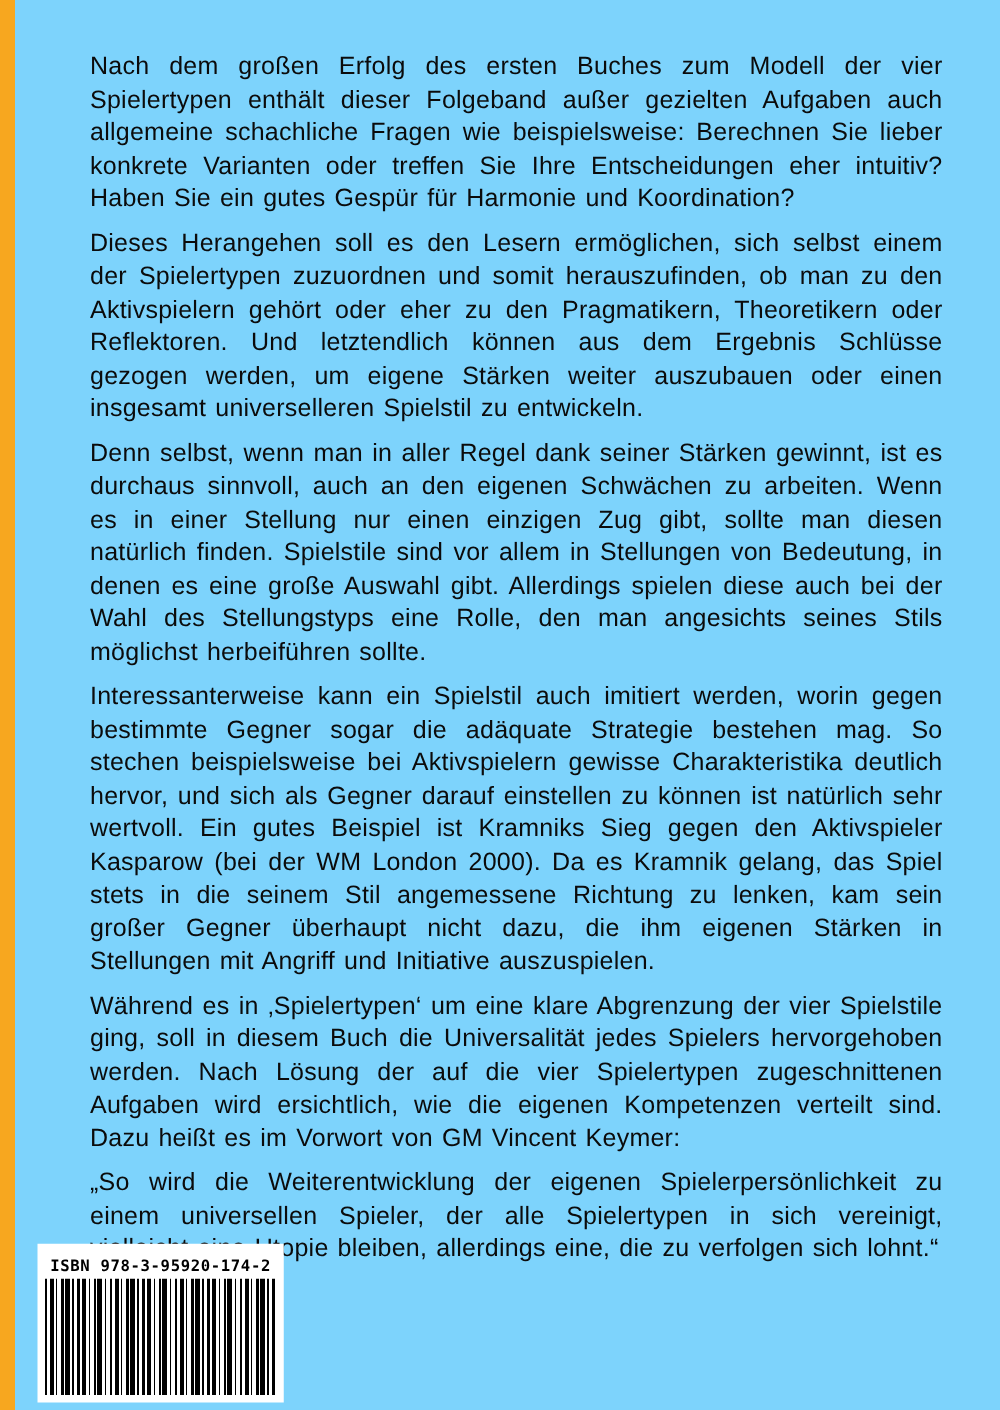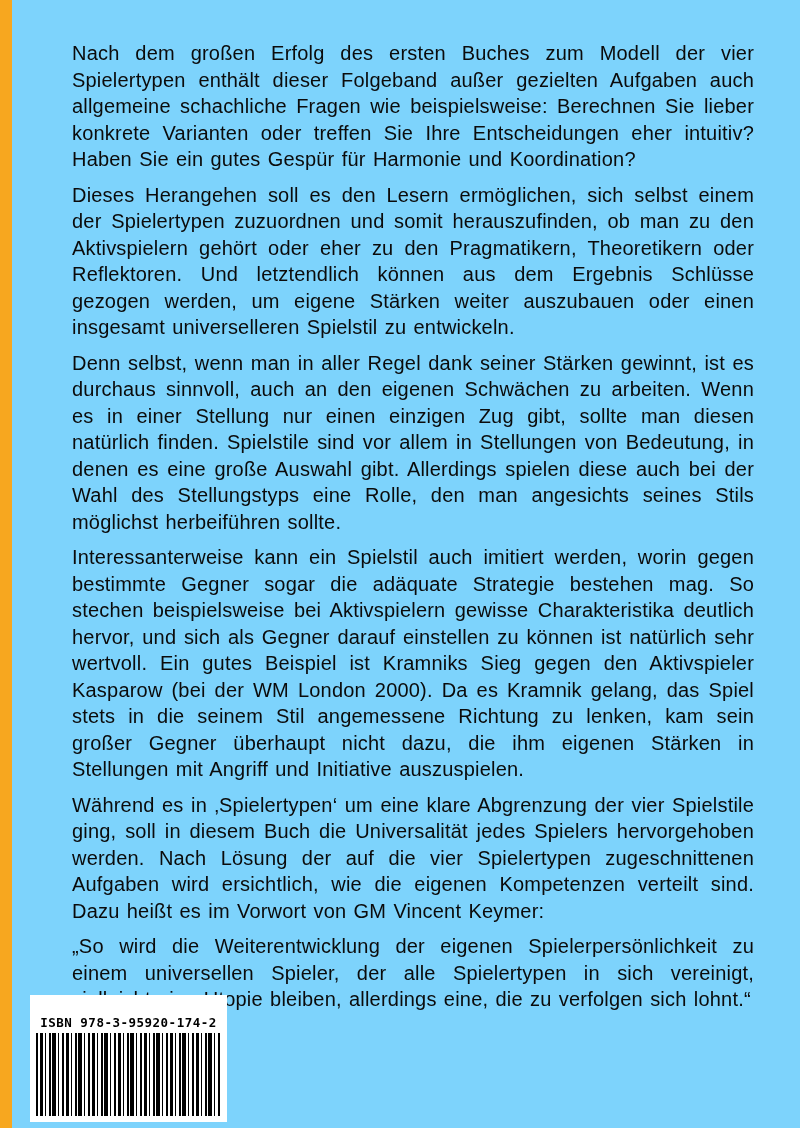--- a/index.html
+++ b/index.html
@@ -43,21 +43,21 @@
     color: #0b0b0b;
   }
 
   .isbn-box {
     position: absolute;
     left: 18px;
     top: 995px;
     width: 197px;
     height: 127px;
     background: #ffffff;
-    padding: 20px 6px 4px 6px;
+    padding: 10px 6px 4px 6px;
     display: flex;
     flex-direction: column;
   }
 
   .isbn-label {
     font-family: "DejaVu Sans Mono", monospace;
     font-size: 12.5px;
     font-weight: bold;
     letter-spacing: 0.5px;
     color: #000;

